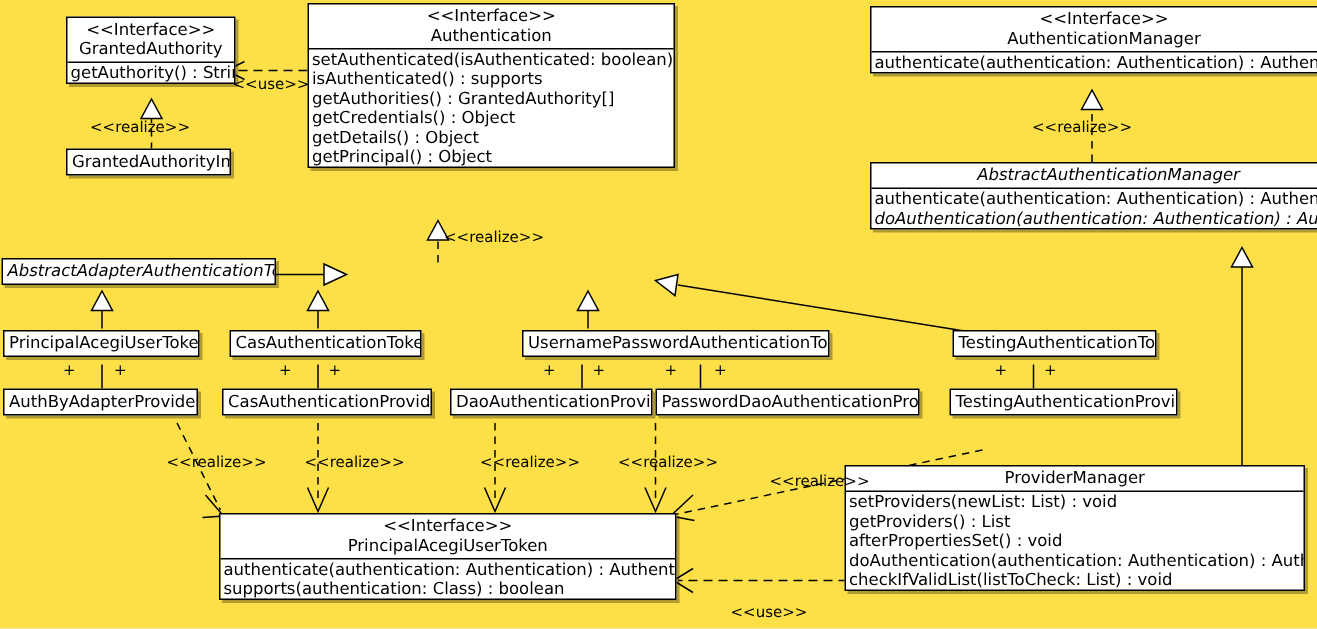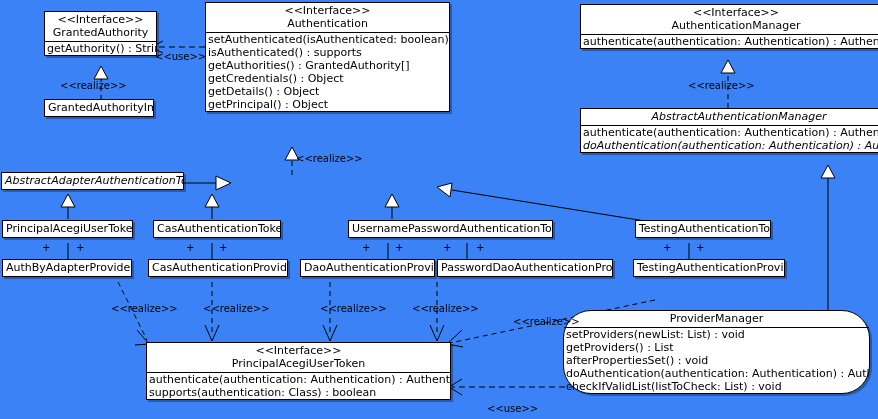--- a/index.html
+++ b/index.html
@@ -4,21 +4,21 @@
 <style>
   html, body {
     margin: 0;
     padding: 0;
     background: #ececec;
   }
   #canvas {
     position: relative;
     width: 878px;
     height: 419px;
-    background: #3b82f6;
+    background: #fde047;
     overflow: hidden;
     font-family: "DejaVu Sans", sans-serif;
   }
   .uml-box {
     position: absolute;
     background: #ffffff;
     border: 1px solid #000000;
     box-sizing: border-box;
     box-shadow: 2px 2px 0 rgba(0,0,0,0.30);
   }
@@ -270,21 +270,21 @@
       <span class="uml-stereo">&lt;&lt;Interface&gt;&gt;</span>
       <span class="uml-name">PrincipalAcegiUserToken</span>
     </div>
     <div class="uml-sep"></div>
     <div class="uml-ops">
       <div class="uml-op">authenticate(authentication: Authentication) : Authentication</div>
       <div class="uml-op">supports(authentication: Class) : boolean</div>
     </div>
   </div>
 
-  <div class="uml-box" style="left:563px; top:310px; width:307px; font-size:11px;border-radius:28px;">
+  <div class="uml-box" style="left:563px; top:310px; width:307px; font-size:11px;">
     <div class="uml-head">
       <span class="uml-name">ProviderManager</span>
     </div>
     <div class="uml-sep"></div>
     <div class="uml-ops">
       <div class="uml-op">setProviders(newList: List) : void</div>
       <div class="uml-op">getProviders() : List</div>
       <div class="uml-op">afterPropertiesSet() : void</div>
       <div class="uml-op">doAuthentication(authentication: Authentication) : Authentication</div>
       <div class="uml-op">checkIfValidList(listToCheck: List) : void</div>

